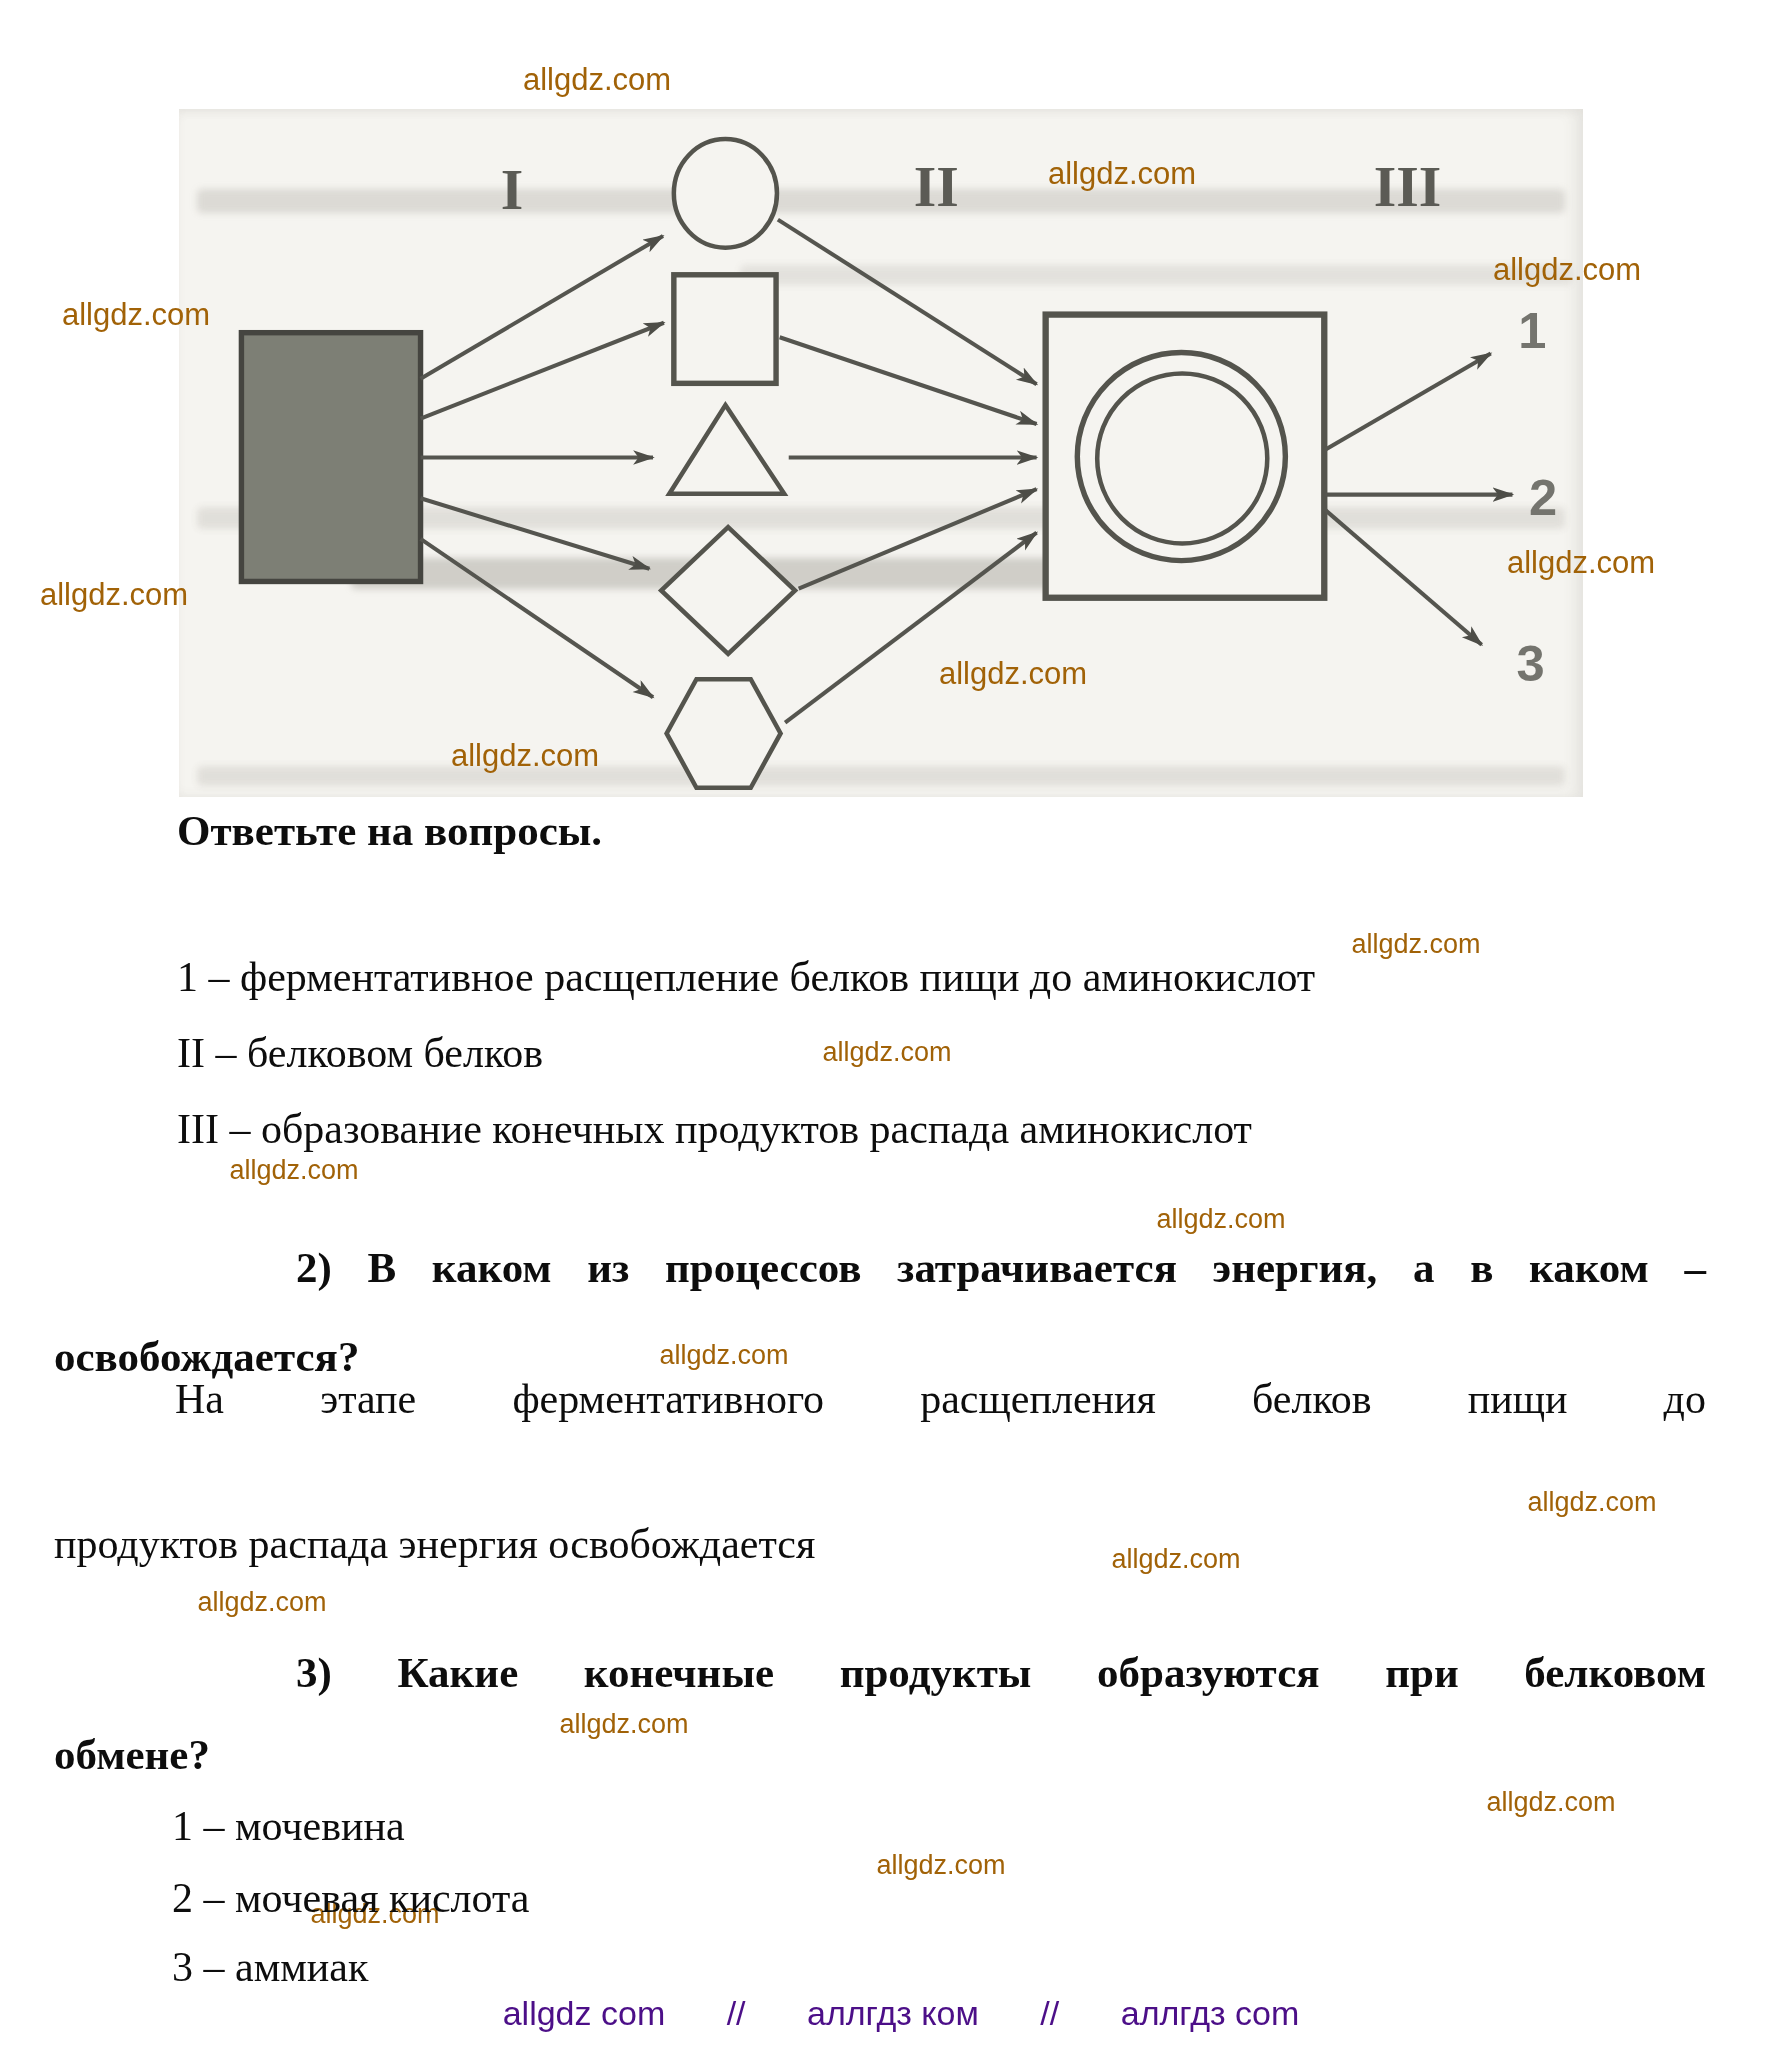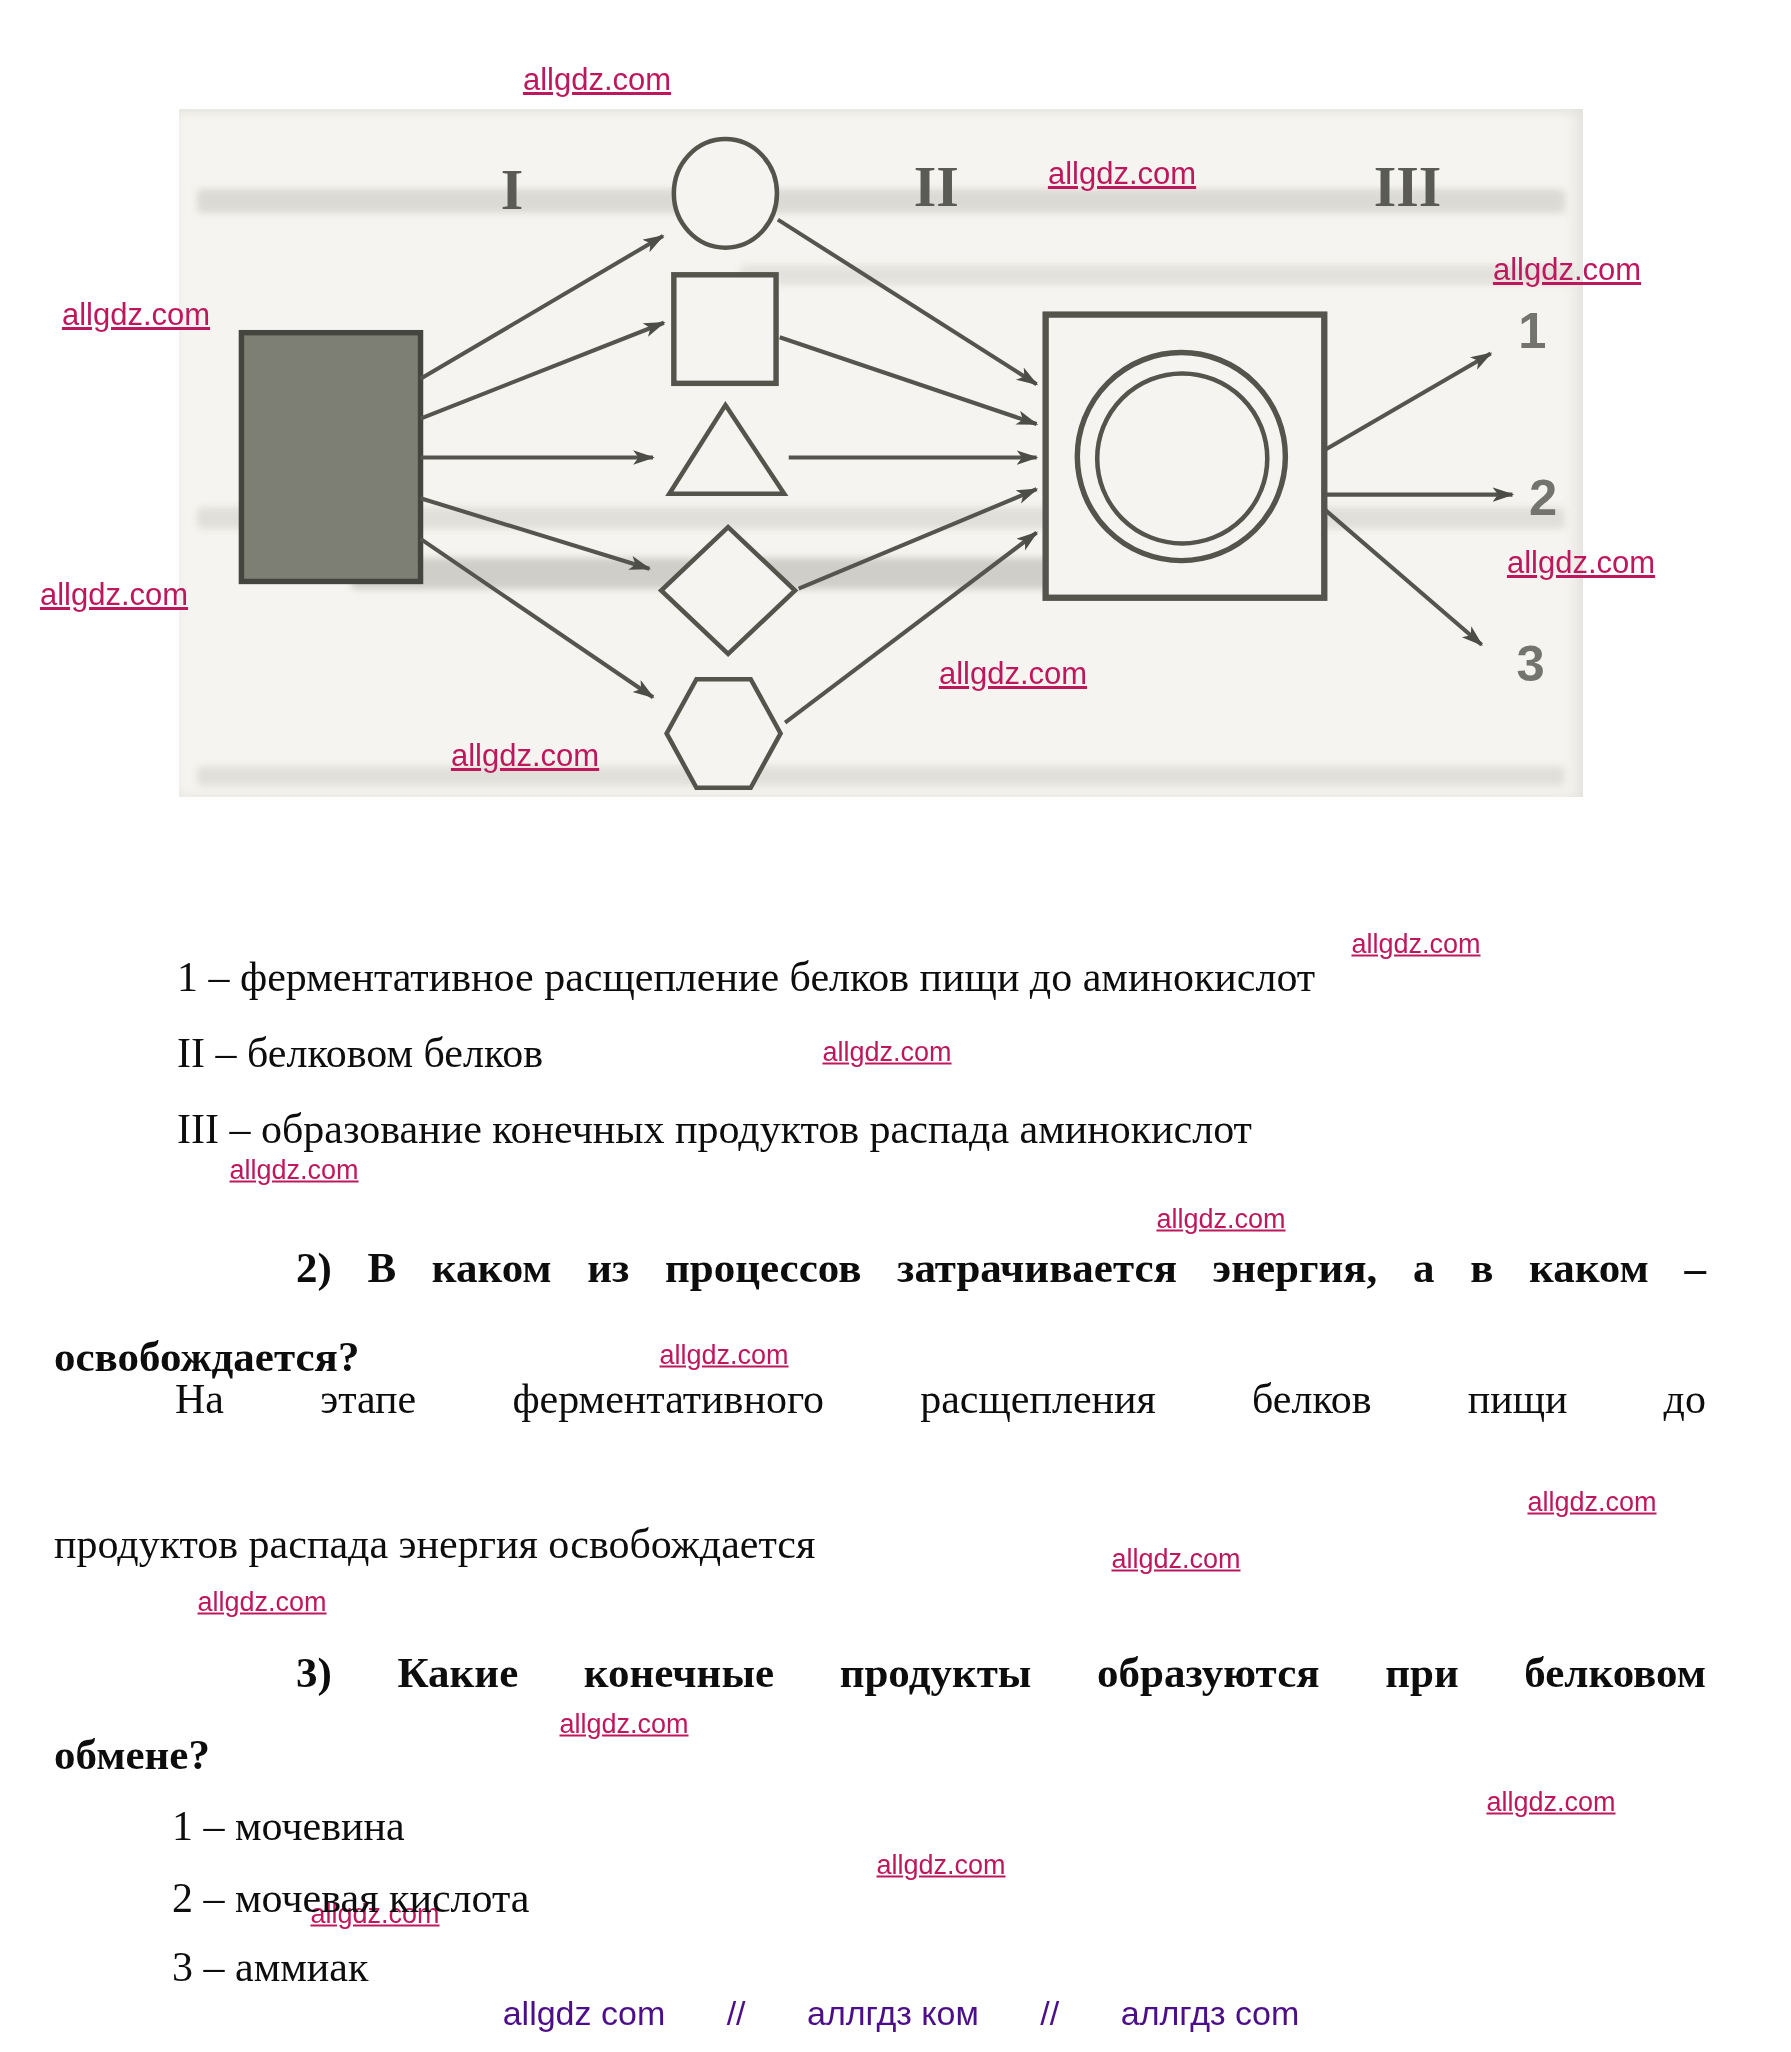--- a/index.html
+++ b/index.html
@@ -8,21 +8,21 @@
   
   .promo{position:absolute;left:846px;top:3.6px;transform:translateX(-50%);
          font-family:"Liberation Sans",sans-serif;font-size:33px;white-space:nowrap;}
   
   .scan{position:absolute;left:179px;top:109px;width:1404px;height:688px;
         background:#f5f4f0;box-shadow:inset -9px 0 12.7px rgba(90,88,80,0.08), inset 0 3.6px 9px rgba(90,88,80,0.05);}
   .band{position:absolute;background:rgba(118,115,104,0.20);filter:blur(3.6px);border-radius:5.4px;}
   .svgwrap{position:absolute;left:179px;top:109px;width:1404px;height:688px;}
   
   .wm{position:absolute;transform:translate(-50%,-50%);font-family:"Liberation Sans",sans-serif;
-      font-size:27px;color:#be185d;white-space:nowrap;text-decoration:underline;}
+      font-size:27px;color:#a16207;white-space:nowrap;}
   .wm-lg{font-size:31px;}
   
   .tline{position:absolute;line-height:1.08;white-space:nowrap;}
   .bold{font-weight:bold;}
   .fs-head{font-size:43px;}
   .fs-body{font-size:42px;}
   .qnum{display:inline-block;width:121px;}
   .jblock{position:absolute;width:1652px;left:54px;line-height:1.08;
           text-align:justify;text-align-last:justify;white-space:normal;}
   .indent{text-indent:121px;}
@@ -116,20 +116,21 @@
   <span class="wm" style="left:1221px;top:1219px;">allgdz.com</span>
   <span class="wm" style="left:724px;top:1355px;">allgdz.com</span>
   <span class="wm" style="left:1592px;top:1502px;">allgdz.com</span>
   <span class="wm" style="left:1176px;top:1559px;">allgdz.com</span>
   <span class="wm" style="left:262px;top:1602px;">allgdz.com</span>
   <span class="wm" style="left:624px;top:1724px;">allgdz.com</span>
   <span class="wm" style="left:1551px;top:1802px;">allgdz.com</span>
   <span class="wm" style="left:941px;top:1865px;">allgdz.com</span>
   <span class="wm" style="left:375px;top:1914px;">allgdz.com</span>
 
+  <div class="tline bold fs-head" style="left:177px;top:808px;">Ответьте на вопросы.</div>
 
   <div class="tline fs-body" style="left:177px;top:955px;">1 – ферментативное расщепление белков пищи до аминокислот</div>
   <div class="tline fs-body" style="left:177px;top:1031px;">II – белковом белков</div>
   <div class="tline fs-body" style="left:177px;top:1107px;">III – образование конечных продуктов распада аминокислот</div>
 
   <div class="jblock bold fs-head indent" style="top:1245px;">
     <span class="qnum" style="width:auto;">2)</span>
     <span>В каком из процессов затрачивается энергия, а в каком –</span>
   </div>
   <div class="tline bold fs-head" style="left:54px;top:1334px;">освобождается?</div>

